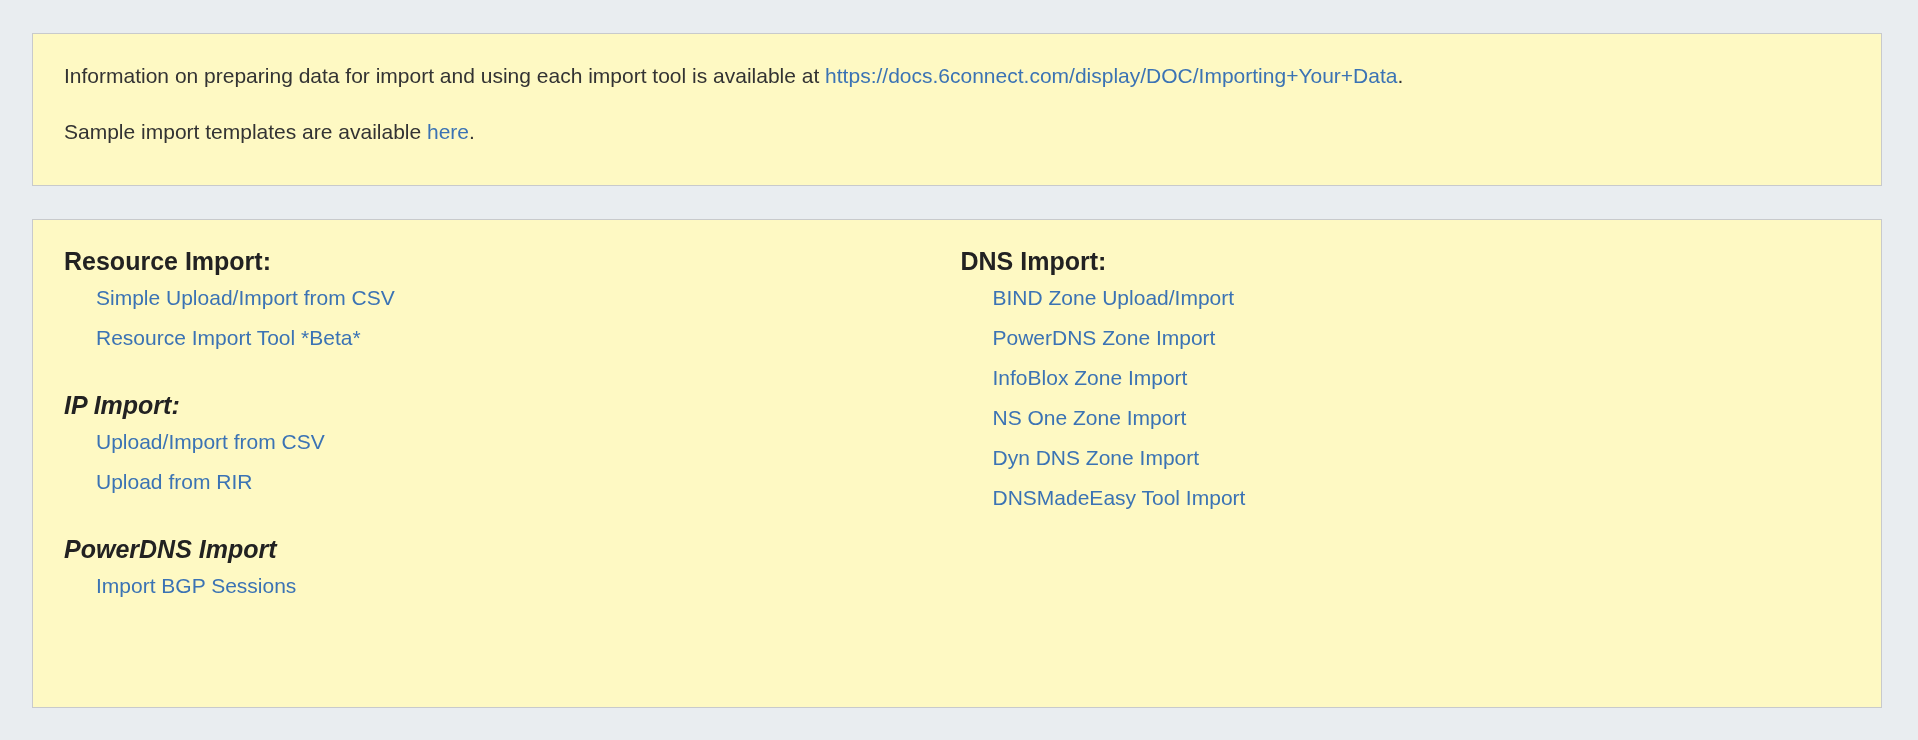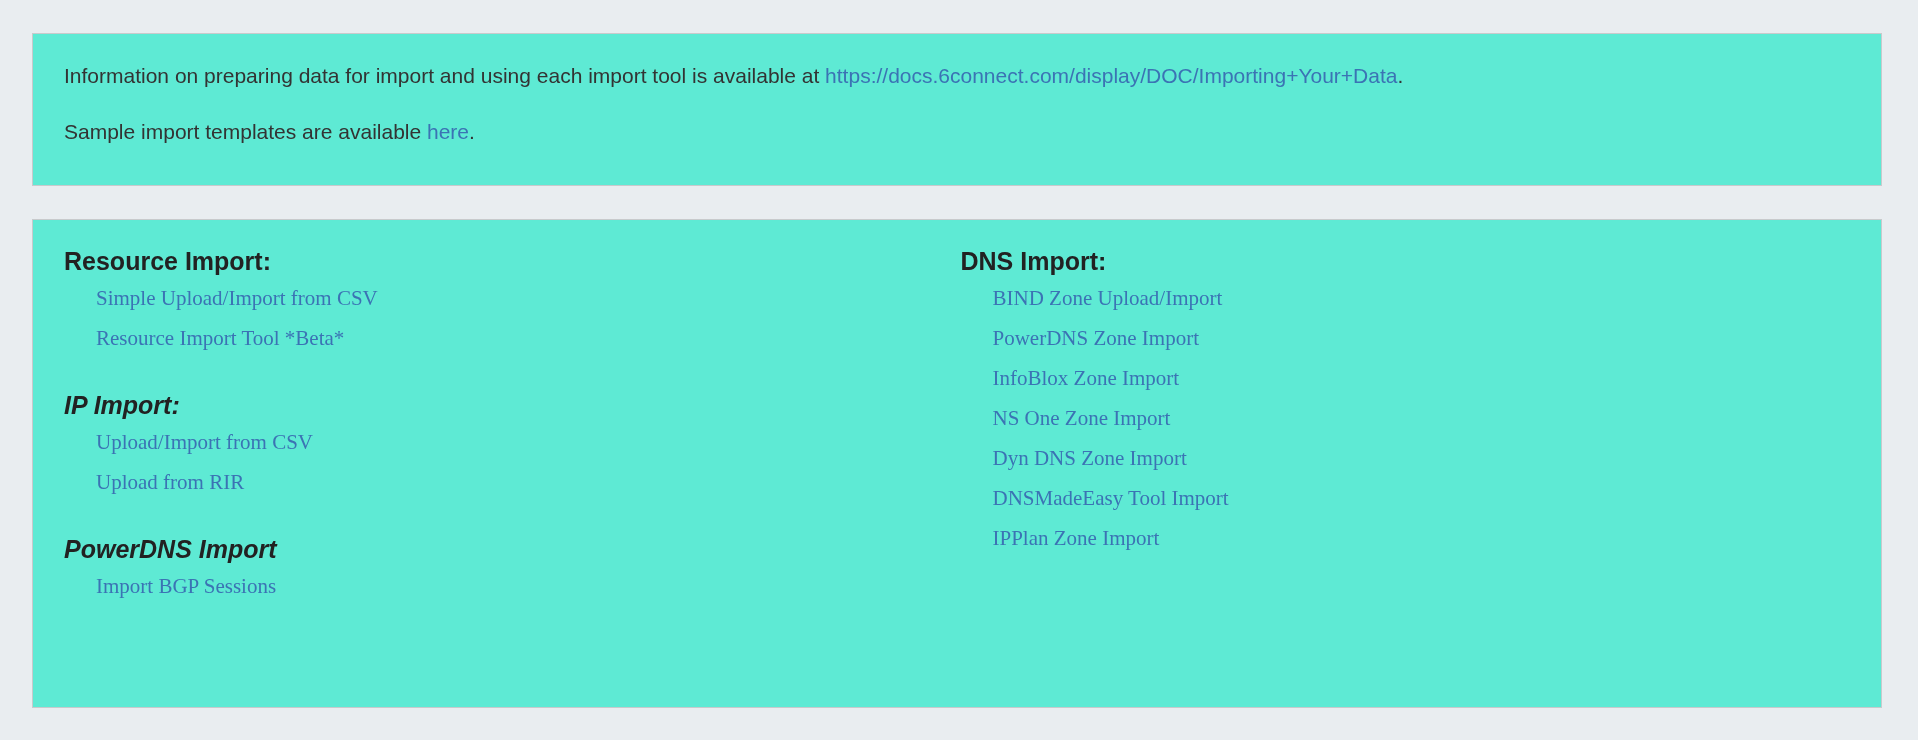--- a/index.html
+++ b/index.html
@@ -9,21 +9,21 @@
     background: #e9edf0;
     font-family: "Liberation Sans", "DejaVu Sans", sans-serif;
     color: #333333;
   }
   body {
     width: 1918px;
     height: 740px;
     overflow: hidden;
   }
   .box {
-    background: #5eead4;
+    background: #fef9c3;
     border: 1px solid #c8cacc;
     margin: 0 36px 0 32px;
   }
   .info-box {
     margin-top: 33px;
     height: 153px;
     padding: 29px 32px 0 31px;
     font-size: 21px;
     line-height: 26px;
   }
@@ -52,21 +52,20 @@
     color: #222222;
     line-height: 34px;
     margin: 0;
   }
   .section + .section .section-heading {
     margin-top: 30px;
     font-style: italic;
   }
   .link-list {
     padding-left: 32px;
-    font-family: Liberation Serif, serif;
   }
   a.import-link {
     display: block;
     font-size: 21px;
     line-height: 40px;
     width: max-content;
   }
 </style>
 </head>
 <body>
@@ -102,17 +101,16 @@
   <div class="import-col">
       <div class="section">
         <div class="section-heading">DNS Import:</div>
         <div class="link-list">
           <a class="import-link">BIND Zone Upload/Import</a>
           <a class="import-link">PowerDNS Zone Import</a>
           <a class="import-link">InfoBlox Zone Import</a>
           <a class="import-link">NS One Zone Import</a>
           <a class="import-link">Dyn DNS Zone Import</a>
           <a class="import-link">DNSMadeEasy Tool Import</a>
-          <a class="import-link">IPPlan Zone Import</a>
         </div>
       </div>
     </div>
 </div>
 
 </body></html>

